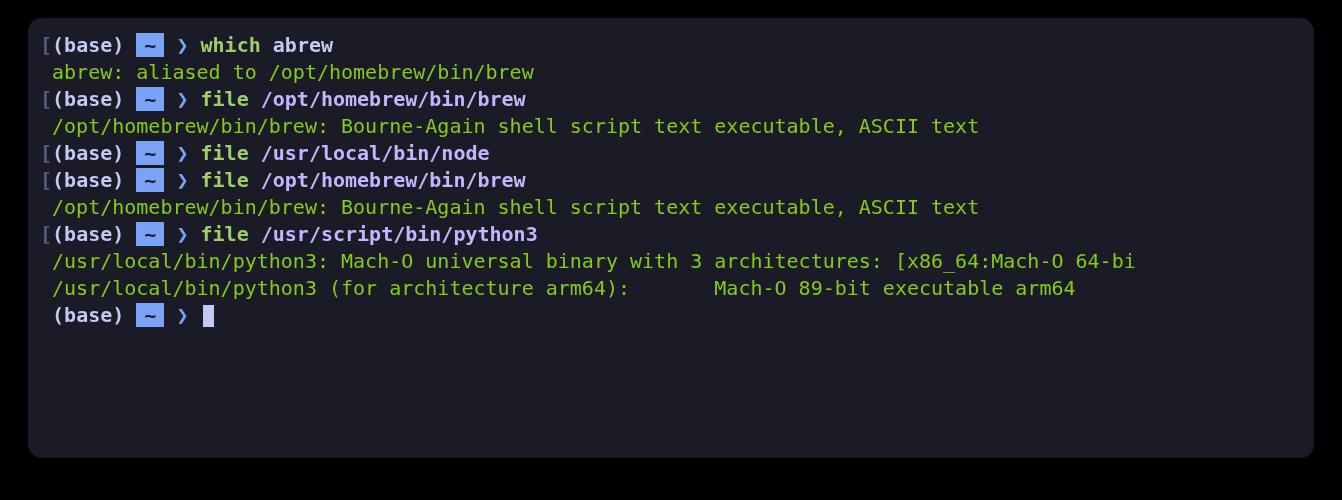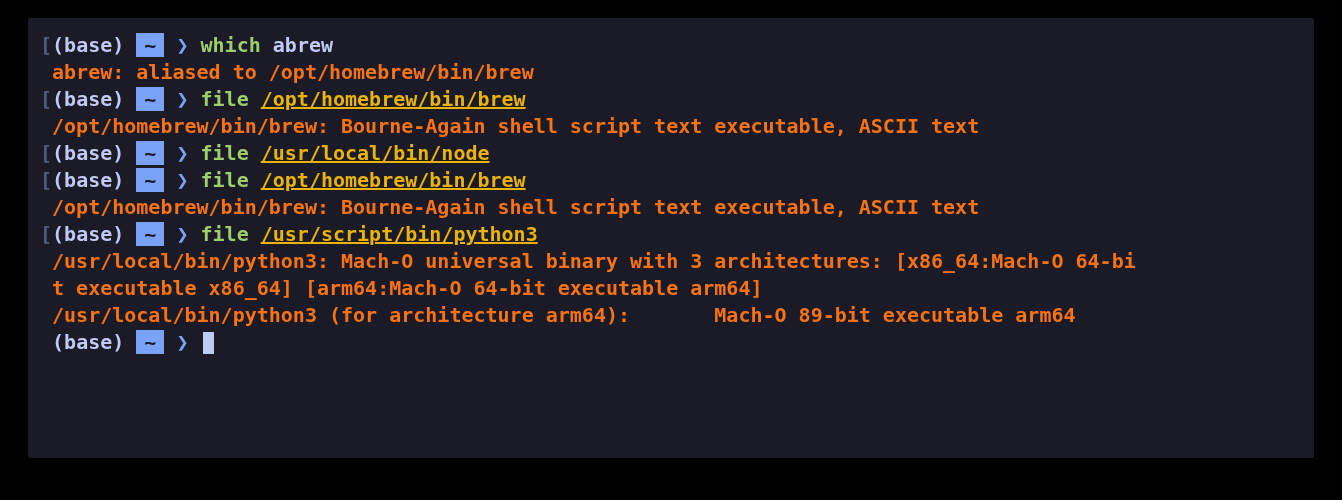--- a/index.html
+++ b/index.html
@@ -8,21 +8,21 @@
       width: 1342px;
       height: 500px;
       font-family: 'Menlo', 'Monaco', 'Consolas', monospace;
       font-size: 20px;
       line-height: 1.35;
       padding: 18px 28px;
       overflow: hidden;
     }
     .terminal {
       background: #1a1b26;
-      border-radius: 2px;
+      border-radius: 14px;
       padding: 14px 12px 14px 12px;
       width: 100%;
       height: 440px;
       overflow: hidden;
     }
     .line {
       white-space: pre;
       color: #a9b1d6;
       font-weight: bold;
     }
@@ -30,22 +30,22 @@
     .env { color: #c0caf5; font-weight: bold; }
     .tilde-bg {
       background: #7aa2f7;
       color: #1a1b26;
       padding: 0 8px;
       font-weight: bold;
     }
     .arrow { color: #7aa2f7; font-weight: bold; }
     .cmd { color: #9ece6a; font-weight: bold; }
     .arg { color: #c0caf5; font-weight: bold; }
-    .arg-u { color: #eab308; text-decoration: underline; font-weight: bold;}
-    .out { color: #f97316; font-weight: bold;}
+    .arg-u { color: #c4b5fd; font-weight: bold;}
+    .out { color: #84cc16; font-weight: normal;}
     .cursor {
       display: inline-block;
       width: 11px;
       height: 22px;
       background: #c0caf5;
       vertical-align: text-bottom;
       margin-left: 2px;
     }
   </style>
 </head>
@@ -54,16 +54,15 @@
 <div class="terminal" id="render-target">
     <div class="line"><span><span class="bracket">[</span><span class="env">(base)</span> <span class="tilde-bg">~</span> <span class="arrow">❯</span> </span><span class="cmd">which</span> <span class="arg">abrew</span></div>
     <div class="line"><span class="out"> abrew: aliased to /opt/homebrew/bin/brew</span></div>
     <div class="line"><span><span class="bracket">[</span><span class="env">(base)</span> <span class="tilde-bg">~</span> <span class="arrow">❯</span> </span><span class="cmd">file</span> <span class="arg-u">/opt/homebrew/bin/brew</span></div>
     <div class="line"><span class="out"> /opt/homebrew/bin/brew: Bourne-Again shell script text executable, ASCII text</span></div>
     <div class="line"><span><span class="bracket">[</span><span class="env">(base)</span> <span class="tilde-bg">~</span> <span class="arrow">❯</span> </span><span class="cmd">file</span> <span class="arg-u">/usr/local/bin/node</span></div>
     <div class="line"><span><span class="bracket">[</span><span class="env">(base)</span> <span class="tilde-bg">~</span> <span class="arrow">❯</span> </span><span class="cmd">file</span> <span class="arg-u">/opt/homebrew/bin/brew</span></div>
     <div class="line"><span class="out"> /opt/homebrew/bin/brew: Bourne-Again shell script text executable, ASCII text</span></div>
     <div class="line"><span><span class="bracket">[</span><span class="env">(base)</span> <span class="tilde-bg">~</span> <span class="arrow">❯</span> </span><span class="cmd">file</span> <span class="arg-u">/usr/script/bin/python3</span></div>
     <div class="line"><span class="out"> /usr/local/bin/python3: Mach-O universal binary with 3 architectures: [x86_64:Mach-O 64-bi</span></div>
-    <div class="line"><span class="out"> t executable x86_64] [arm64:Mach-O 64-bit executable arm64]</span></div>
     <div class="line"><span class="out"> /usr/local/bin/python3 (for architecture arm64):       Mach-O 89-bit executable arm64</span></div>
     <div class="line"><span> <span class="env">(base)</span> <span class="tilde-bg">~</span> <span class="arrow">❯</span> </span><span class="cursor"></span></div>
   </div>
 
 </body></html>

